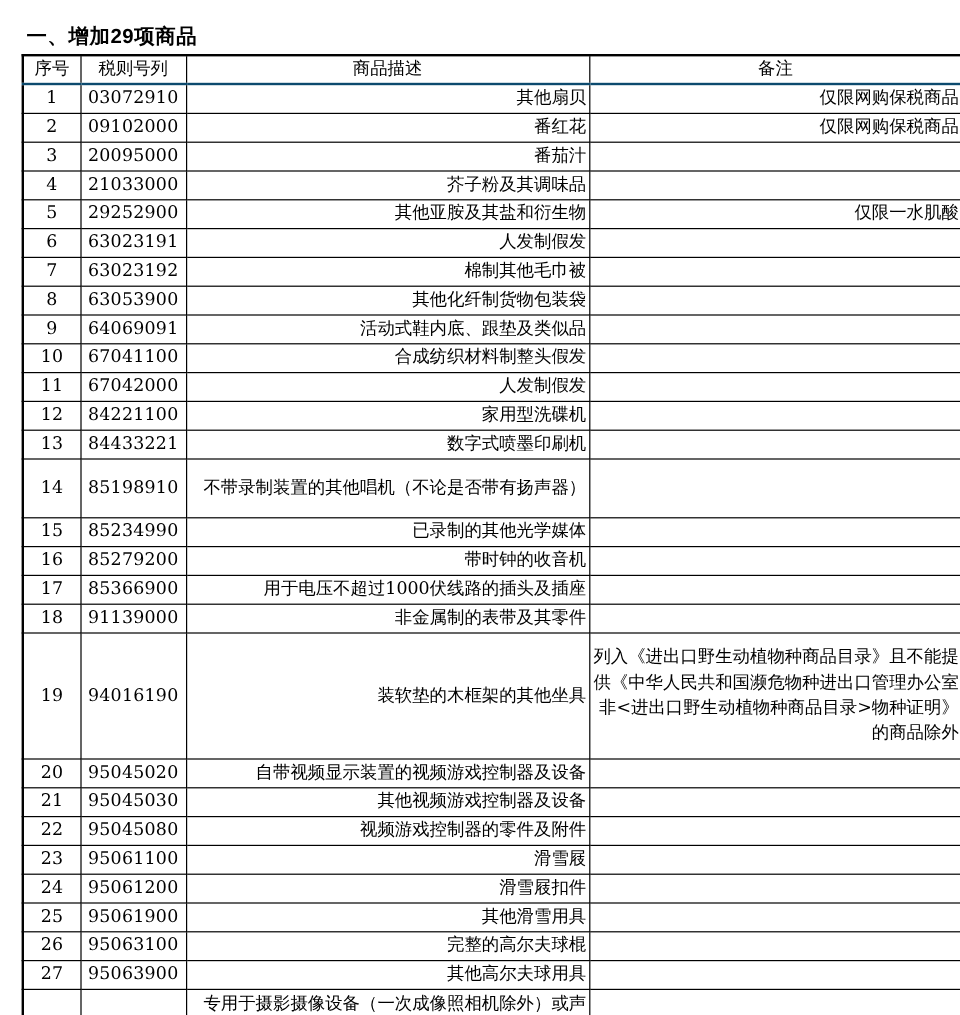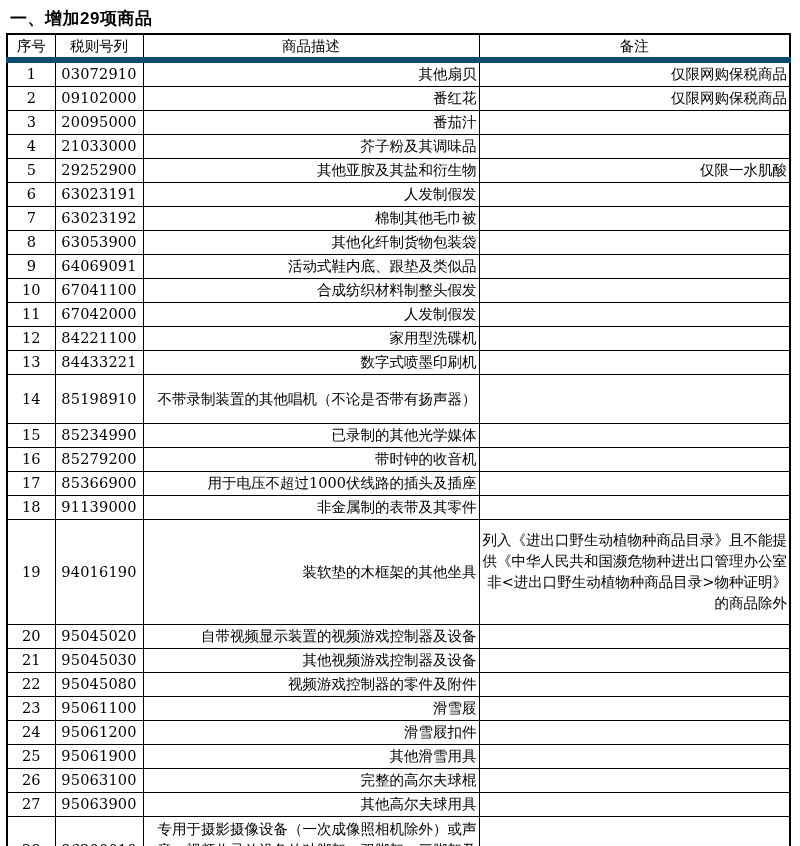--- a/index.html
+++ b/index.html
@@ -13,21 +13,21 @@
     height: 846px;
     font-family: "DejaVu Serif", "Liberation Serif", serif;
     color: #000000;
     overflow: hidden;
   }
   .page {
     width: 800px;
     height: 846px;
     position: relative;
     box-sizing: border-box;
-    padding: 4px;
+    padding: 16px;
   }
   .doc-title {
     font-family: "Liberation Sans", "DejaVu Sans", sans-serif;
     font-weight: bold;
     font-size: 17px;
     line-height: 17px;
     letter-spacing: 0.5px;
     padding: 6px 0 6px 6px;
     margin: 0;
     white-space: nowrap;
@@ -45,21 +45,21 @@
     font-size: 14.5px;
     line-height: 19px;
     padding: 1px 2px;
     vertical-align: middle;
     font-family: "DejaVu Serif", "Liberation Serif", serif;
   }
   table.goods thead th {
     text-align: center;
     font-weight: normal;
     height: 20px;
-    border-bottom: 6px solid #0c4a6e;
+    border-bottom: 2px solid #0c4a6e;
   }
   col.c-no    { width: 48px; }
   col.c-code  { width: 88px; }
   col.c-desc  { width: 336px; }
   col.c-remark{ width: 311px; }
 
   td.no   { text-align: center; }
   td.code { text-align: center; letter-spacing: 0.2px; margin-left: 12px; }
   td.desc { text-align: right; padding-left: 4px; }
   td.remark { text-align: right; padding-left: 4px; }

